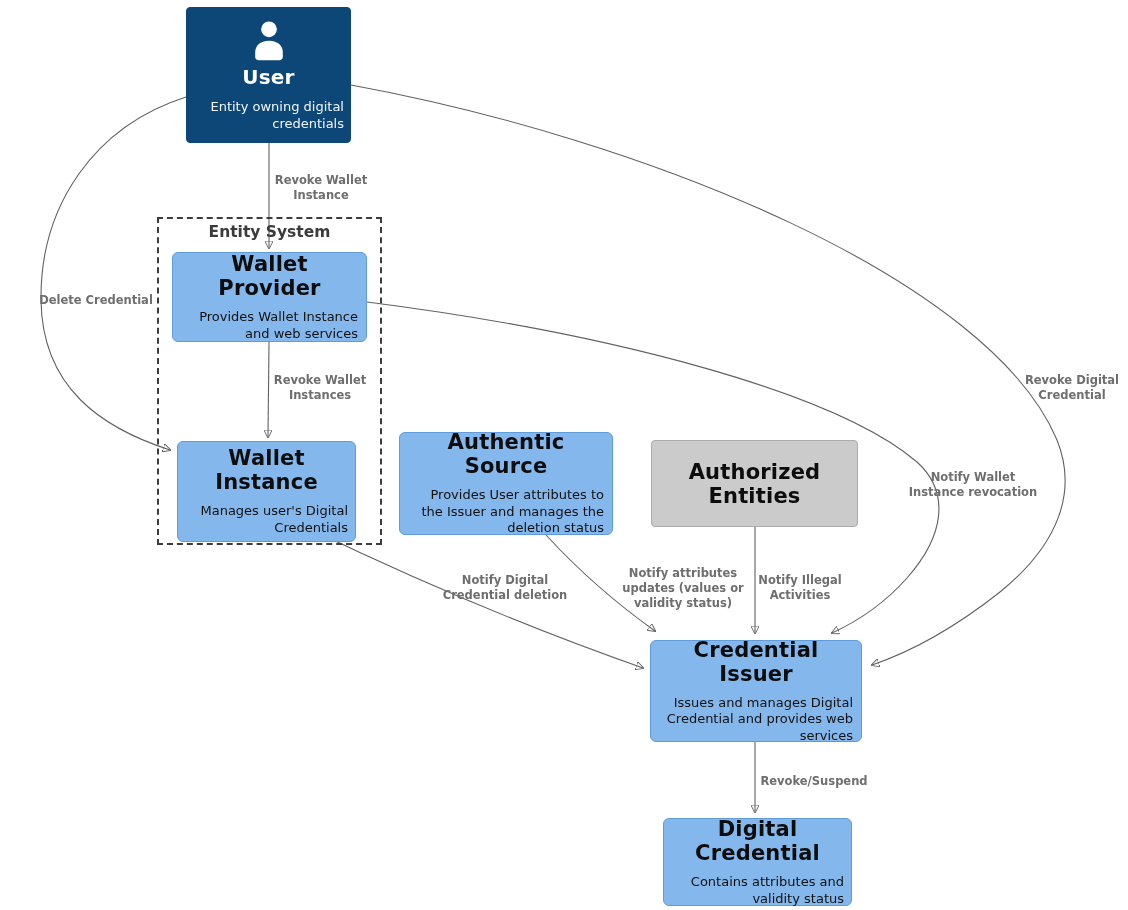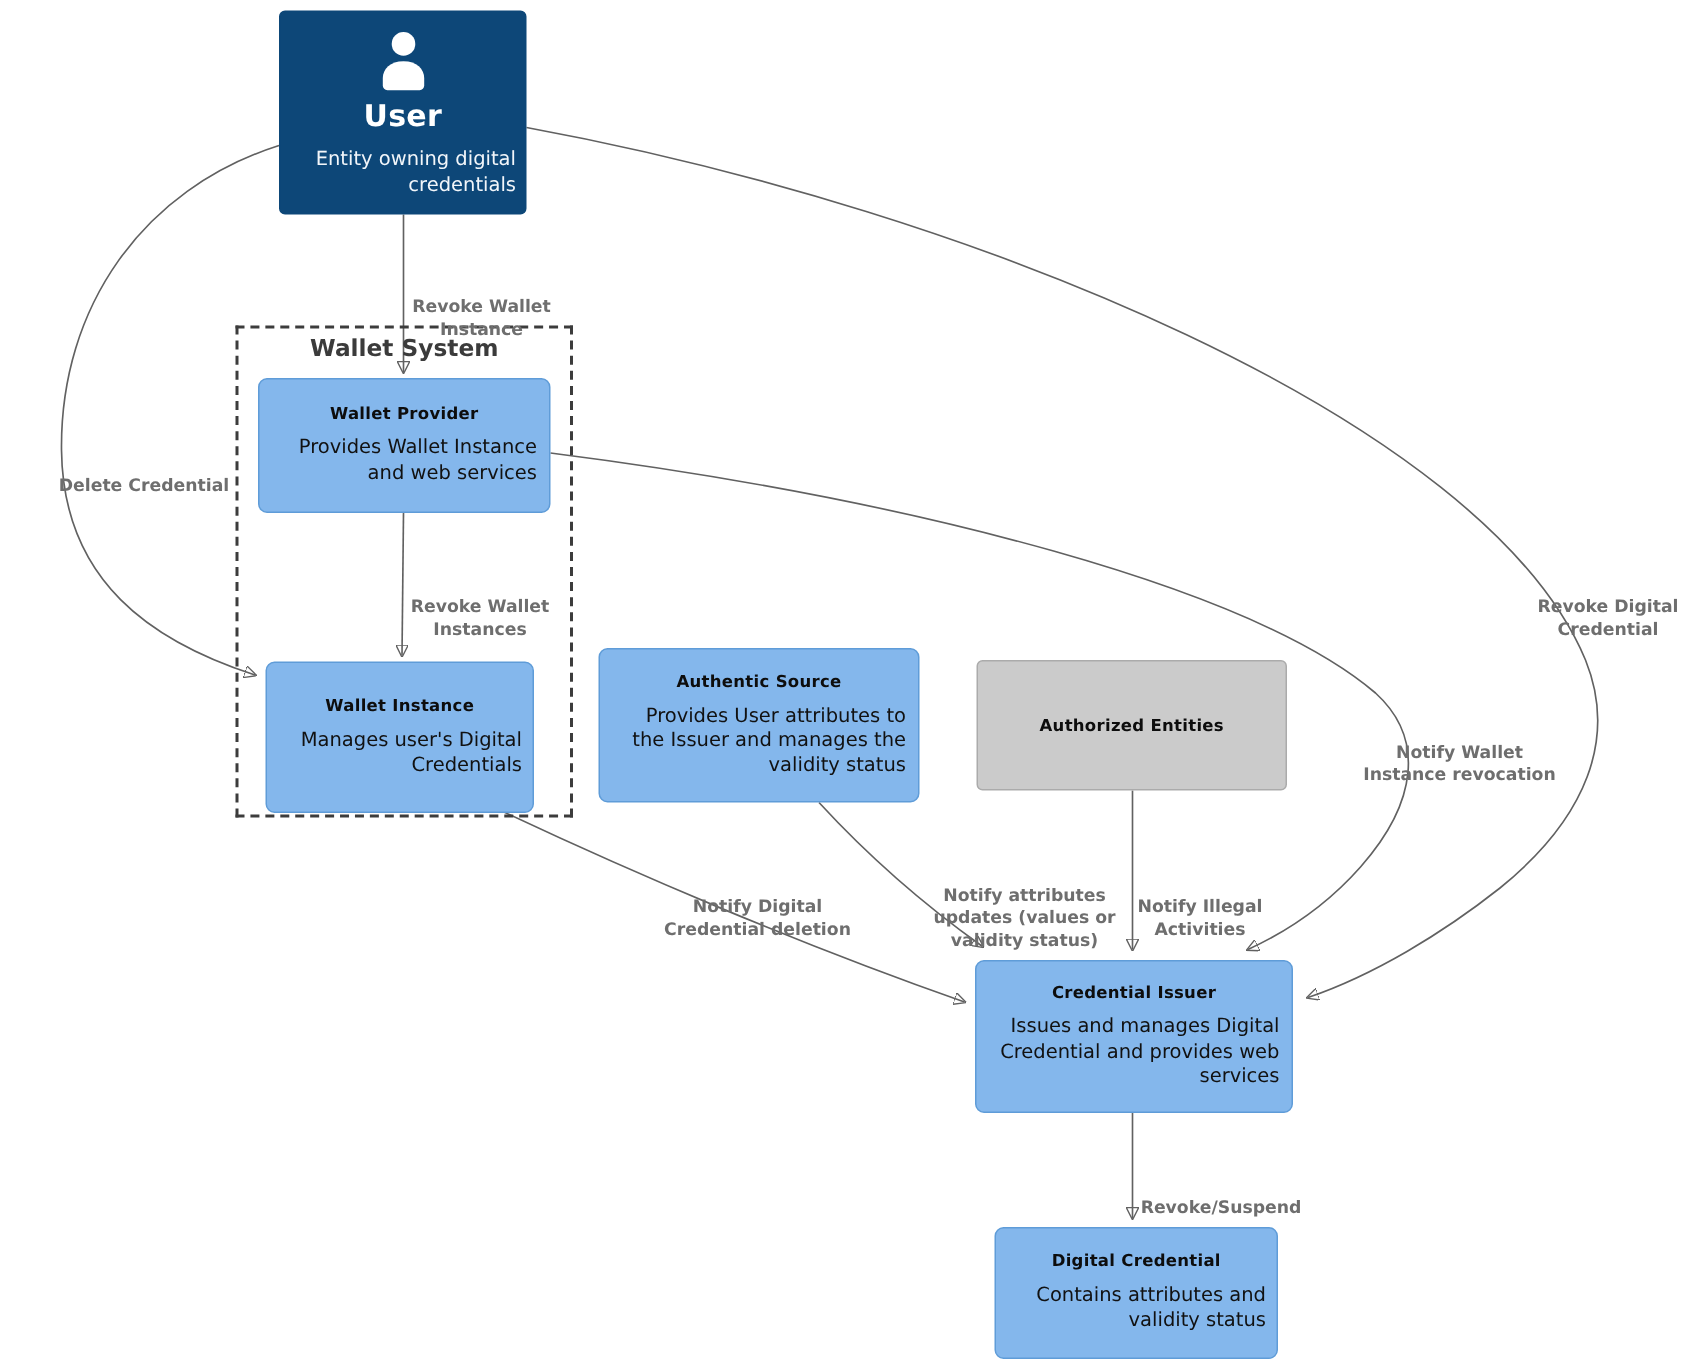--- a/index.html
+++ b/index.html
@@ -2,21 +2,21 @@
 <html><head>
 <meta charset="utf-8">
 <style>
   html,body{margin:0;padding:0;background:#ffffff;font-family:"DejaVu Sans","Liberation Sans",sans-serif;}
   .canvas{position:relative;width:1128px;height:910px;background:#ffffff;overflow:hidden;}
   svg.edges{position:absolute;left:0;top:0;width:1128px;height:910px;pointer-events:none;}
   svg.edges path{fill:none;stroke:#616161;stroke-width:1.1px;}
 
   .node{position:absolute;box-sizing:border-box;display:flex;flex-direction:column;
         align-items:center;justify-content:center;text-align:center;border-radius:6px;}
-  .node .title{font-weight:bold;font-size:11px;color:#0d0d0d;letter-spacing:.2px;}
+  .node .title{font-weight:bold;font-size:21px;color:#0d0d0d;letter-spacing:.2px;}
   .node .desc{font-size:13px;color:#111;line-height:1.28;margin-top:9px;text-align:right;}
 
   .blue{background:#84b7ec;border:1px solid #5f9cd8;}
   .gray{background:#cbcbcb;border:1px solid #ababab;border-radius:4px;}
 
   .user-node{left:186px;top:7px;width:165px;height:136px;background:#0d4778;border:1px solid #0d4778;
              border-radius:4px;color:#fff;}
   .user-node .title{color:#ffffff;font-size:20px;}
   .user-node .desc{color:#f2f6fa;font-size:13px;margin-top:10px;padding:0 6px;}
   .user-icon{width:46px;height:46px;margin-bottom:2px;}
@@ -27,21 +27,21 @@
                        font-size:15.5px;font-weight:bold;color:#3b3b3b;}
 
   .wallet-provider{left:172px;top:252px;width:195px;height:90px;padding:4px 8px;}
   .wallet-instance{left:177px;top:441px;width:179px;height:101px;padding:4px 7px;}
   .authentic-source{left:399px;top:432px;width:214px;height:103px;padding:6px 8px;}
   .authorized-entities{left:651px;top:440px;width:207px;height:87px;padding:4px 5px;}
   .credential-issuer{left:650px;top:640px;width:212px;height:102px;padding:4px 8px;}
   .digital-credential{left:663px;top:818px;width:189px;height:88px;padding:0 7px;}
 
   .edge-label{position:absolute;transform:translate(-50%,-50%);text-align:center;
-              font-size:11.5px;font-weight:bold;color:#6e6e6e;line-height:1.3;margin-top:24px;}
+              font-size:11.5px;font-weight:bold;color:#6e6e6e;line-height:1.3;}
   .lbl-revoke-wallet-instance{left:321px;top:188px;width:104px;}
   .lbl-revoke-wallet-instances{left:320px;top:388px;width:106px;}
   .lbl-delete-credential{left:96px;top:300px;white-space:nowrap;}
   .lbl-revoke-digital-credential{left:1072px;top:388px;width:110px;}
   .lbl-notify-wallet-instance-revocation{left:973px;top:485px;width:142px;}
   .lbl-notify-digital-credential-deletion{left:505px;top:588px;width:140px;}
   .lbl-notify-attributes-updates{left:683px;top:588px;width:130px;}
   .lbl-notify-illegal-activities{left:800px;top:588px;width:96px;}
   .lbl-revoke-suspend{left:814px;top:781px;white-space:nowrap;}
 </style>
@@ -70,36 +70,36 @@
   <div class="node user-node">
     <svg class="user-icon" viewBox="0 0 24 24">
       <circle cx="12" cy="6.4" r="4.1" fill="#ffffff"></circle>
       <path d="M12 12.4 c-4.6 0 -7.2 2.7 -7.2 5.9 v2.6 c0 0.9 0.7 1.6 1.6 1.6 h11.2 c0.9 0 1.6 -0.7 1.6 -1.6 v-2.6 c0 -3.2 -2.6 -5.9 -7.2 -5.9 z" fill="#ffffff"></path>
     </svg>
     <div class="title">User</div>
     <div class="desc">Entity owning digital credentials</div>
   </div>
 
   <div class="wallet-system">
-    <div class="wallet-system-label">Wallet System</div>
+    <div class="wallet-system-label">Entity System</div>
   </div>
 
   <div class="node blue wallet-provider">
     <div class="title">Wallet Provider</div>
     <div class="desc">Provides Wallet Instance and web services</div>
   </div>
 
   <div class="node blue wallet-instance">
     <div class="title">Wallet Instance</div>
     <div class="desc">Manages user's Digital Credentials</div>
   </div>
 
   <div class="node blue authentic-source">
     <div class="title">Authentic Source</div>
-    <div class="desc">Provides User attributes to the Issuer and manages the validity status</div>
+    <div class="desc">Provides User attributes to the Issuer and manages the deletion status</div>
   </div>
 
   <div class="node gray authorized-entities">
     <div class="title">Authorized Entities</div>
   </div>
 
   <div class="node blue credential-issuer">
     <div class="title">Credential Issuer</div>
     <div class="desc">Issues and manages Digital Credential and provides web services</div>
   </div>

